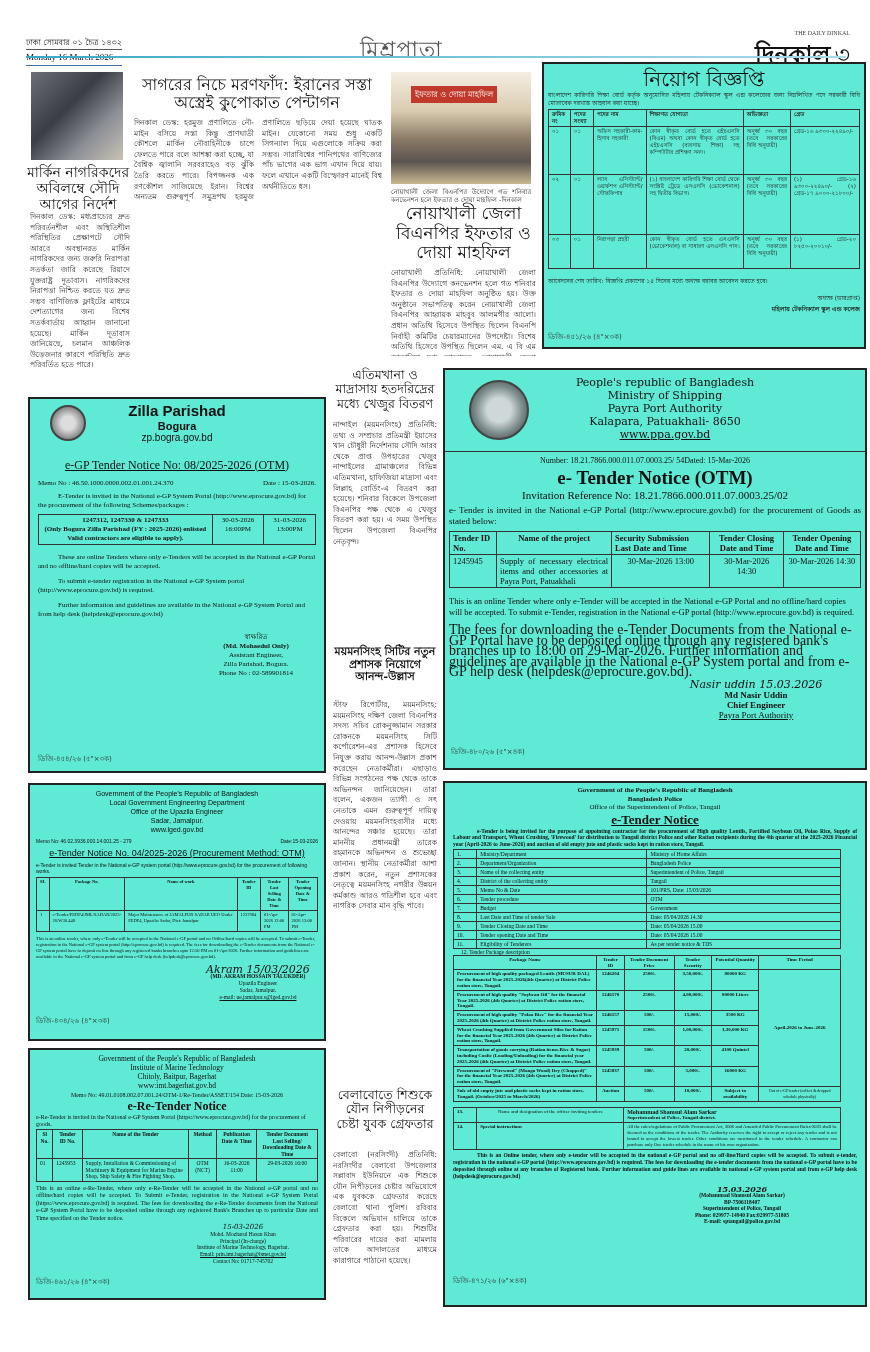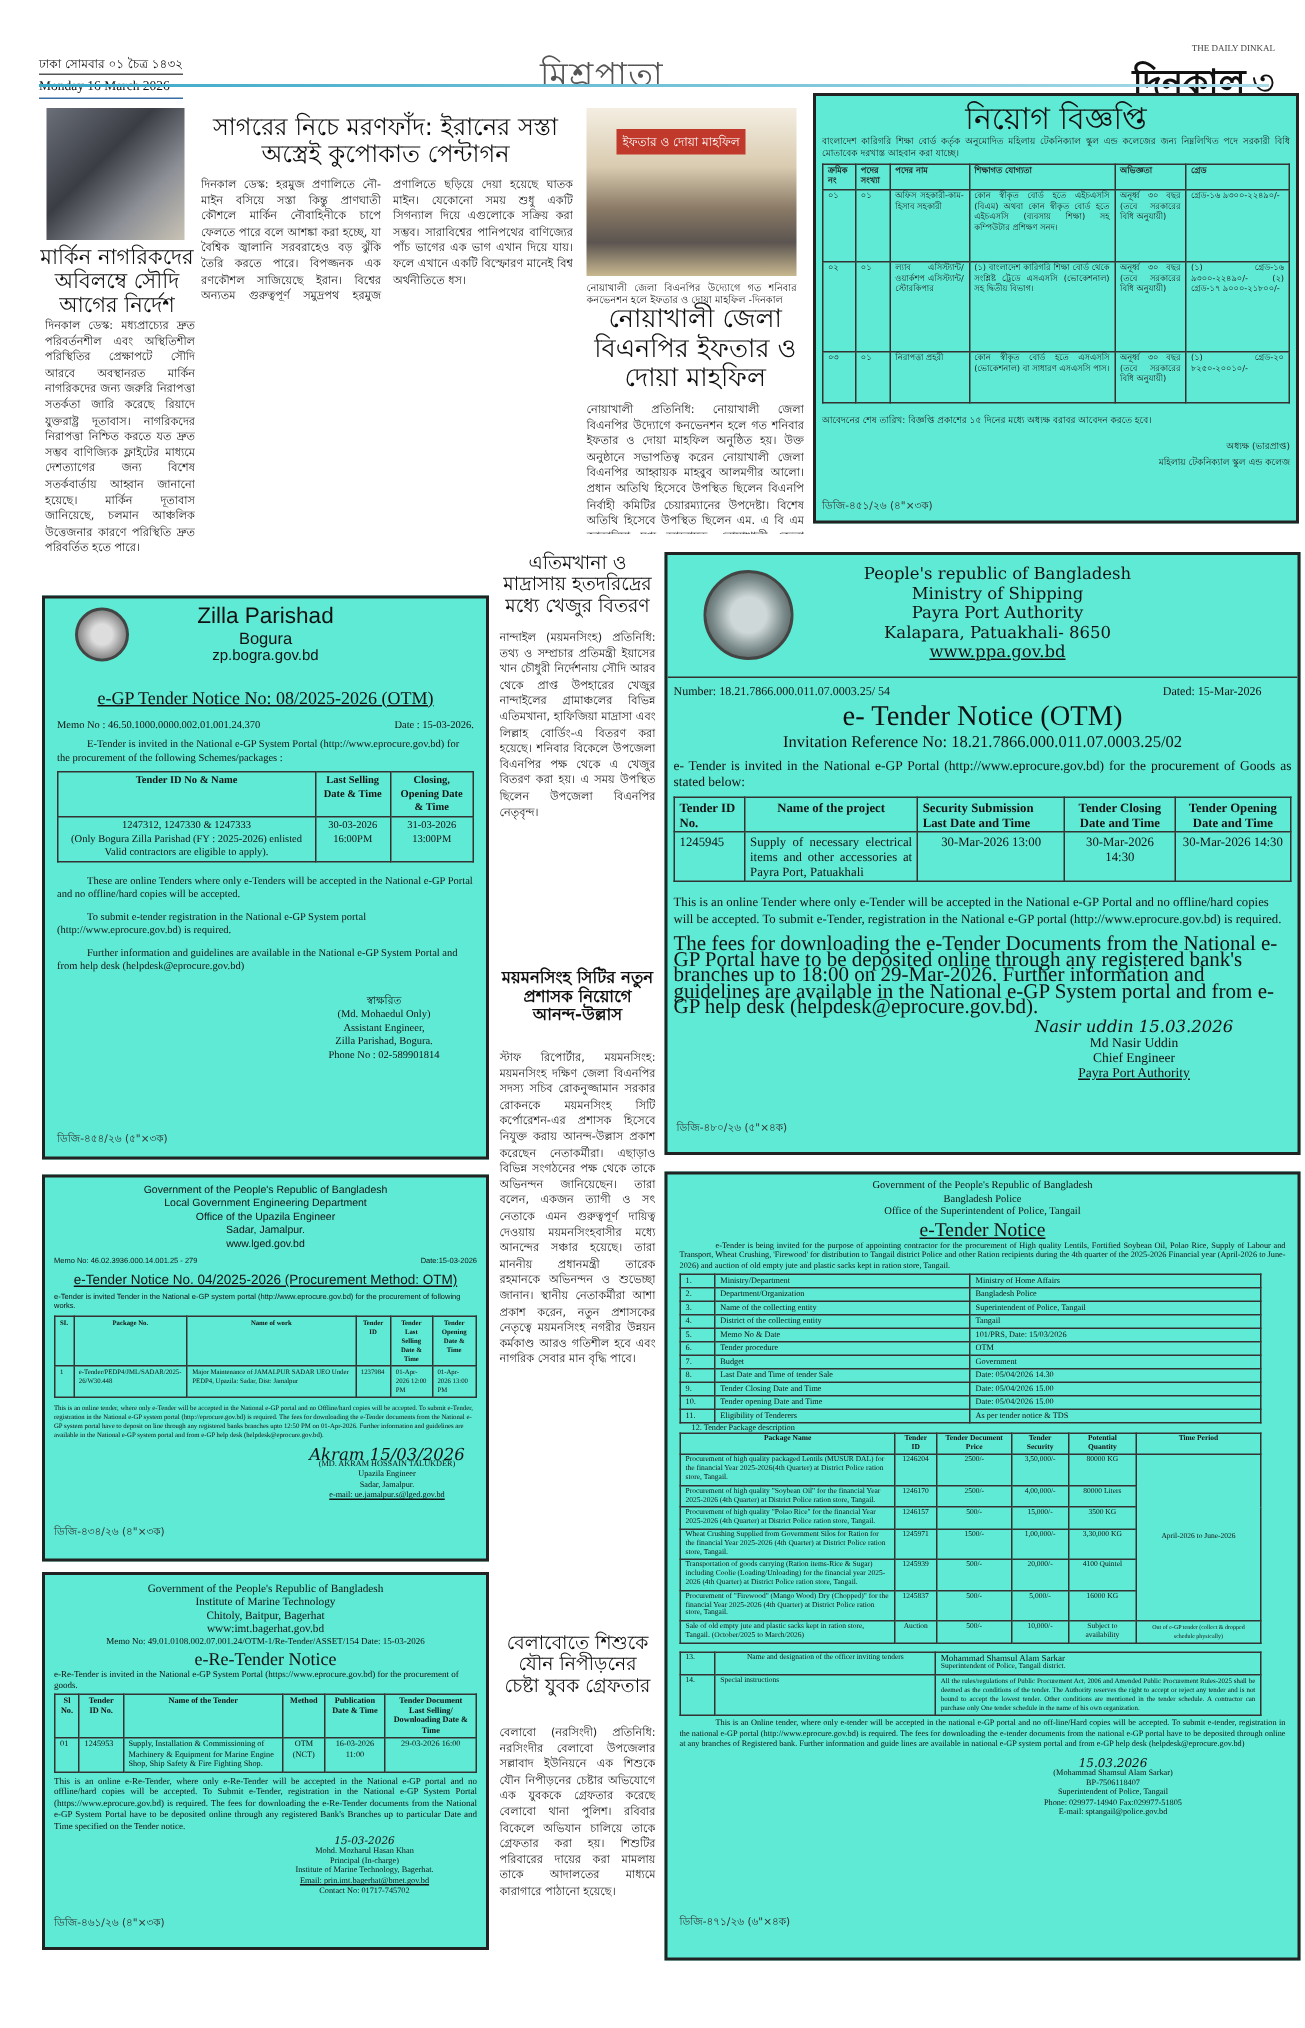--- a/index.html
+++ b/index.html
@@ -14,21 +14,21 @@
 .hdr-line{left:26px;top:56px;width:820px;height:2px;background:linear-gradient(90deg,#3aa8c8,#a9dbe8)}
 .box{position:absolute;border:2px solid #222;background:#5eead4;overflow:hidden}
 .photo{position:absolute;background:linear-gradient(135deg,#6b6f78,#3a3d44 40%,#8c8f96 70%,#c9c3b5);}
 .bn{font-family:"DejaVu Sans",sans-serif;color:#111}
 .head-xl{font-family:"DejaVu Sans",sans-serif;font-weight:bold;text-align:center;line-height:1.15}
 .bodytxt{font-family:"DejaVu Sans",sans-serif;font-size:7.5px;line-height:10.6px;color:#222;text-align:justify}
 table{border-collapse:collapse;width:100%}
 td,th{border:1px solid #333;padding:1px 3px;vertical-align:top}
 .center{text-align:center}
 .u{text-decoration:underline}
-.b{font-weight:normal}
+.b{font-weight:bold}
 .sign{font-family:"DejaVu Serif",serif;font-style:italic}
 .code{font-family:"DejaVu Sans",sans-serif;font-size:7px;color:#333}
 .seal{border-radius:50%;border:2px solid #444;background:radial-gradient(circle,#ddd 30%,#888 70%,#444)}
 </style>
 </head>
 <body>
 
 <div class="abs hdr-left">
   <div class="bn" style="font-size:8px">ঢাকা সোমবার ০১ চৈত্র ১৪৩২</div>
   <div class="d2">Monday 16 March 2026</div>
@@ -113,25 +113,20 @@
     <div style="font-size:10px">zp.bogra.gov.bd</div>
   </div>
   <div class="center u" style="font-size:12px;margin-top:15px">e-GP Tender Notice No: 08/2025-2026 (OTM)</div>
   <div style="display:flex;justify-content:space-between;font-size:7px;margin-top:6px">
     <span>Memo No : 46.50.1000.0000.002.01.001.24.370</span>
     <span>Date : 15-03-2026.</span>
   </div>
   <div style="font-size:7px;line-height:9px;margin-top:5px;text-indent:20px">E-Tender is invited in the National e-GP System Portal (http://www.eprocure.gov.bd) for the procurement of the following Schemes/packages :</div>
   <table style="font-size:7px;line-height:9px;margin-top:4px">
     <tbody>
-        <tr>
-      <th style="width:62%">Tender ID No &amp; Name</th>
-      <th>Last Selling Date &amp; Time</th>
-      <th>Closing, Opening Date &amp; Time</th>
-    </tr>
     <tr>
       <td class="center">
             <div class="b">1247312, 1247330 &amp; 1247333</div>
             <div class="b">(Only Bogura Zilla Parishad (FY : 2025-2026) enlisted Valid contractors are eligible to apply).</div>
           </td>
       <td class="center">30-03-2026 16:00PM</td>
       <td class="center">31-03-2026 13:00PM</td>
     </tr>
   </tbody>
     </table>
@@ -245,21 +240,21 @@
 <div class="box" style="left:443px;top:368px;width:424px;height:402px;padding:0">
   <div class="seal" style="position:absolute;left:24px;top:10px;width:60px;height:60px;background:radial-gradient(circle,#cfd8d8 30%,#7a8a8a 60%,#333)"></div>
   <div style="text-align:center;font-family:'DejaVu Serif',serif;font-size:11px;line-height:13px;padding-top:6px;padding-left:20px;height:82px;border-bottom:1px solid #333">
     <div>People's republic of Bangladesh</div>
     <div>Ministry of Shipping</div>
     <div>Payra Port Authority</div>
     <div>Kalapara, Patuakhali- 8650</div>
     <div class="u">www.ppa.gov.bd</div>
   </div>
   <div style="padding:0 4px">
-    <div style="display:flex;justify-content:space-between;font-size:8px;margin-top:4px;padding-right:20px">
+    <div style="display:flex;justify-content:center;font-size:8px;margin-top:4px;padding-right:20px">
       <span>Number: 18.21.7866.000.011.07.0003.25/ 54</span>
       <span>Dated: 15-Mar-2026</span>
     </div>
     <div class="center b" style="font-size:19px;margin-top:2px">e- Tender Notice (OTM)</div>
     <div class="center" style="font-size:11px">Invitation Reference No: 18.21.7866.000.011.07.0003.25/02</div>
     <div style="font-size:9px;line-height:11px;margin-top:4px;text-align:justify">e- Tender is invited in the National e-GP Portal (http://www.eprocure.gov.bd) for the procurement of Goods as stated below:</div>
     <table style="font-size:8.5px;line-height:10px;margin-top:4px">
       <tbody>
           <tr>
         <th style="text-align:left">Tender ID No.</th>

